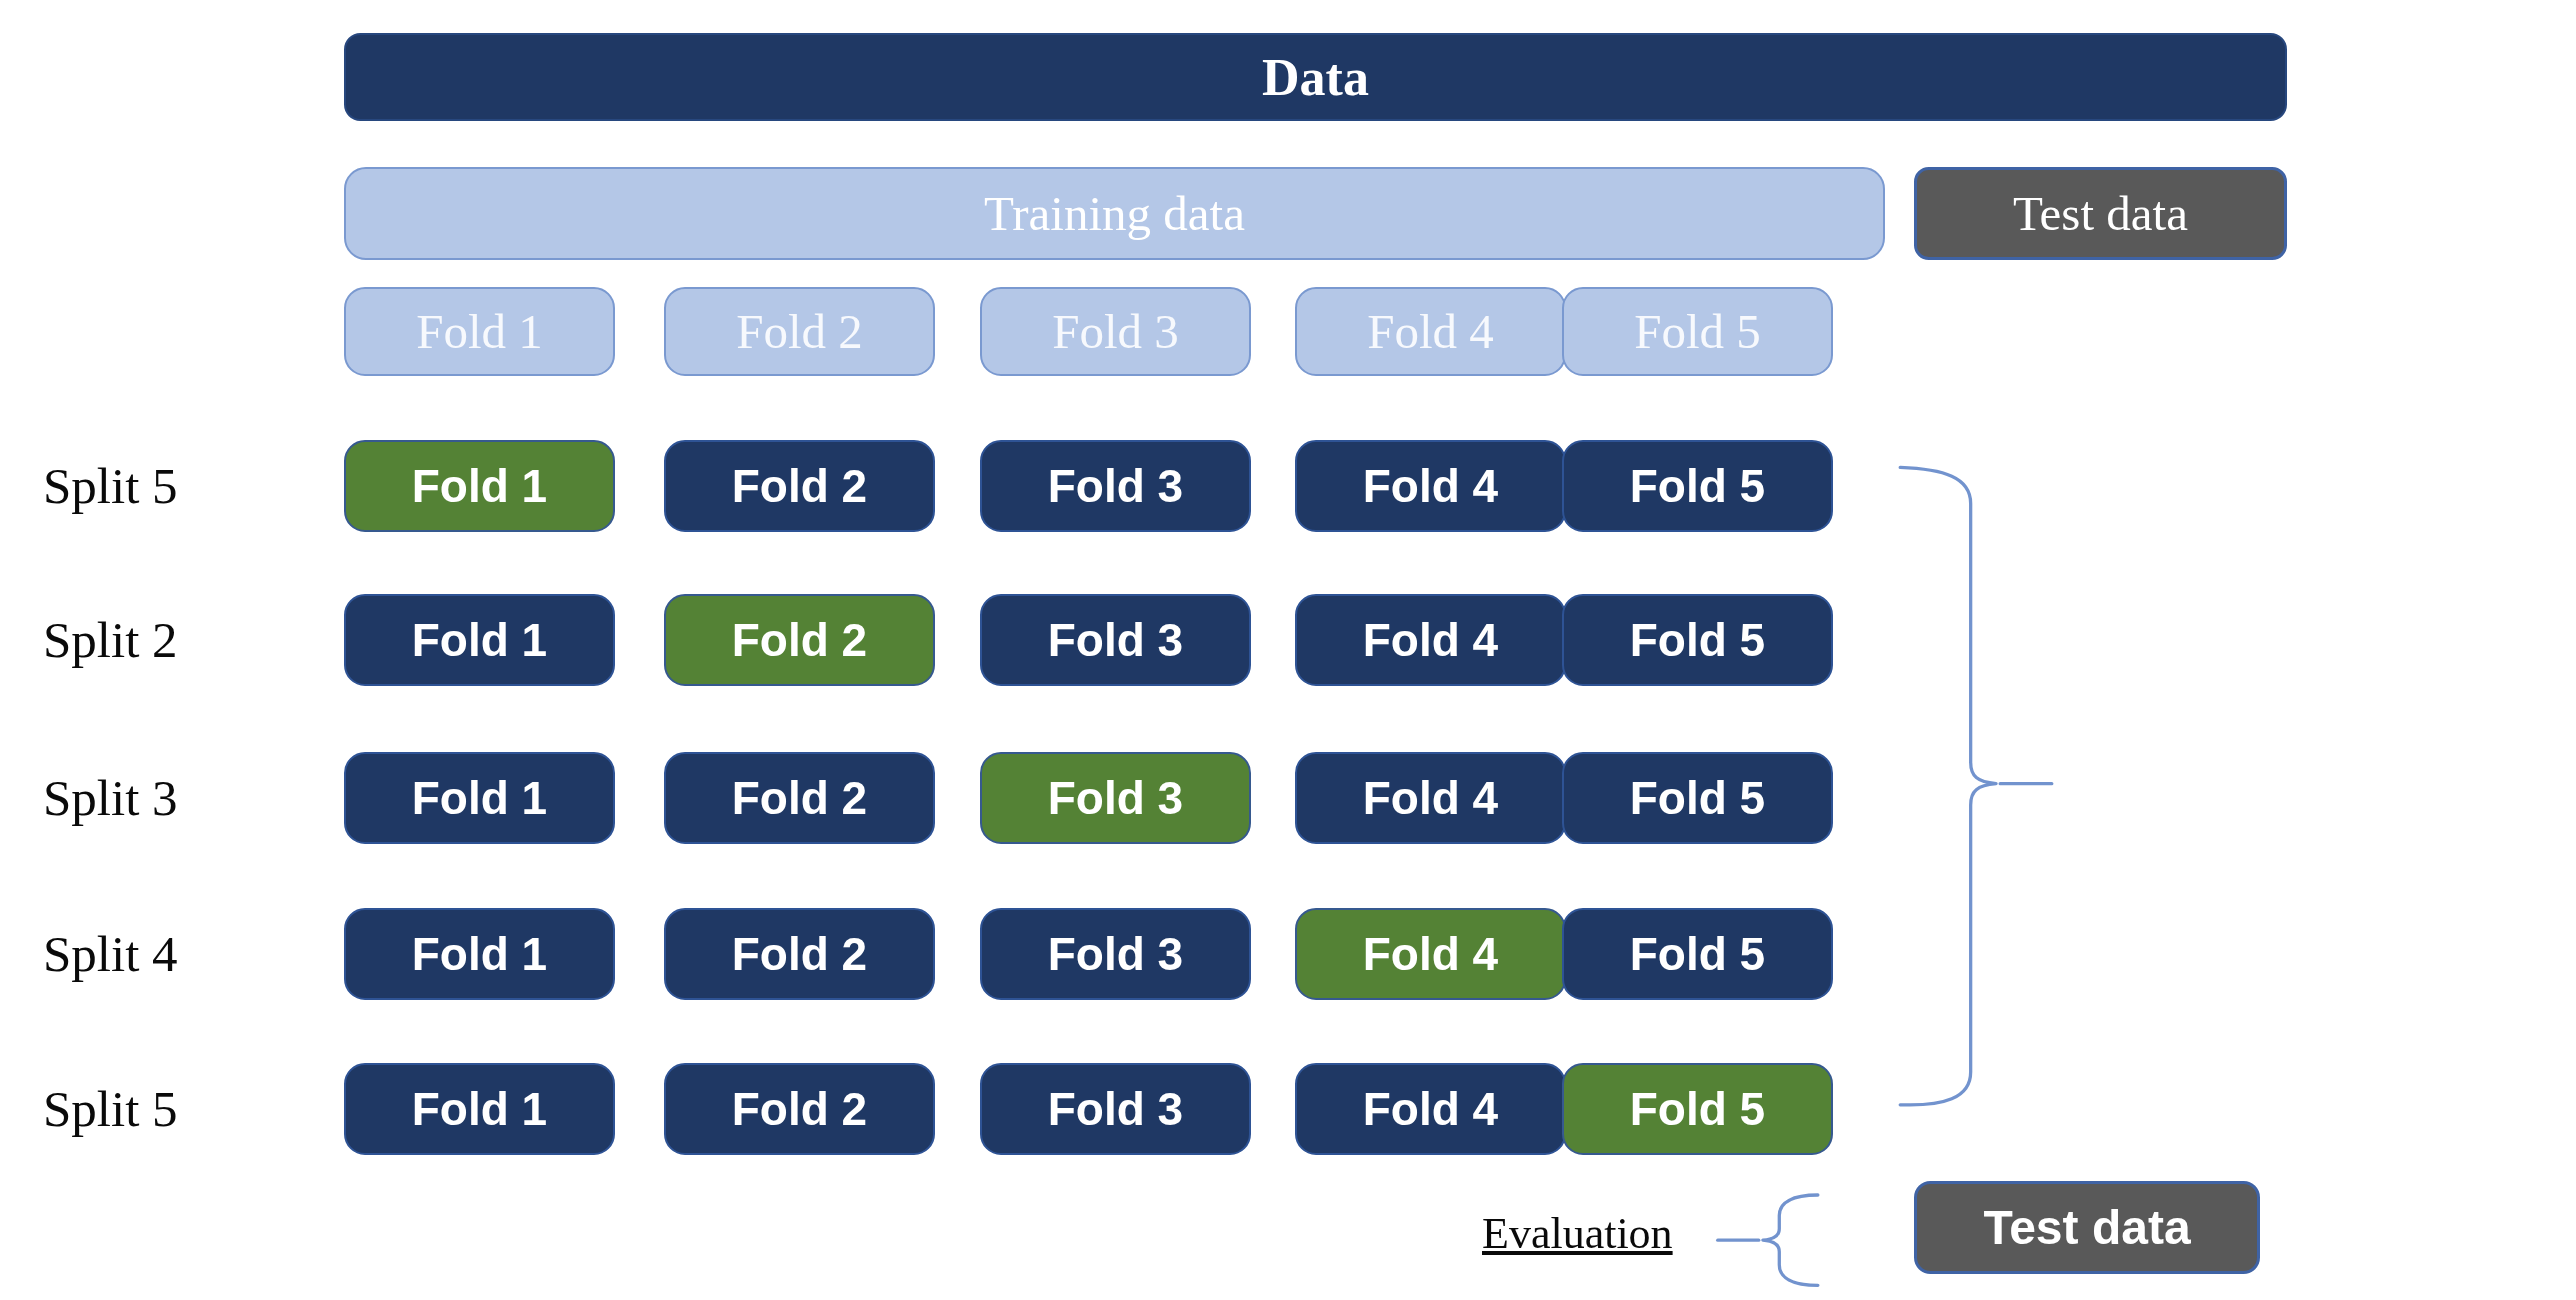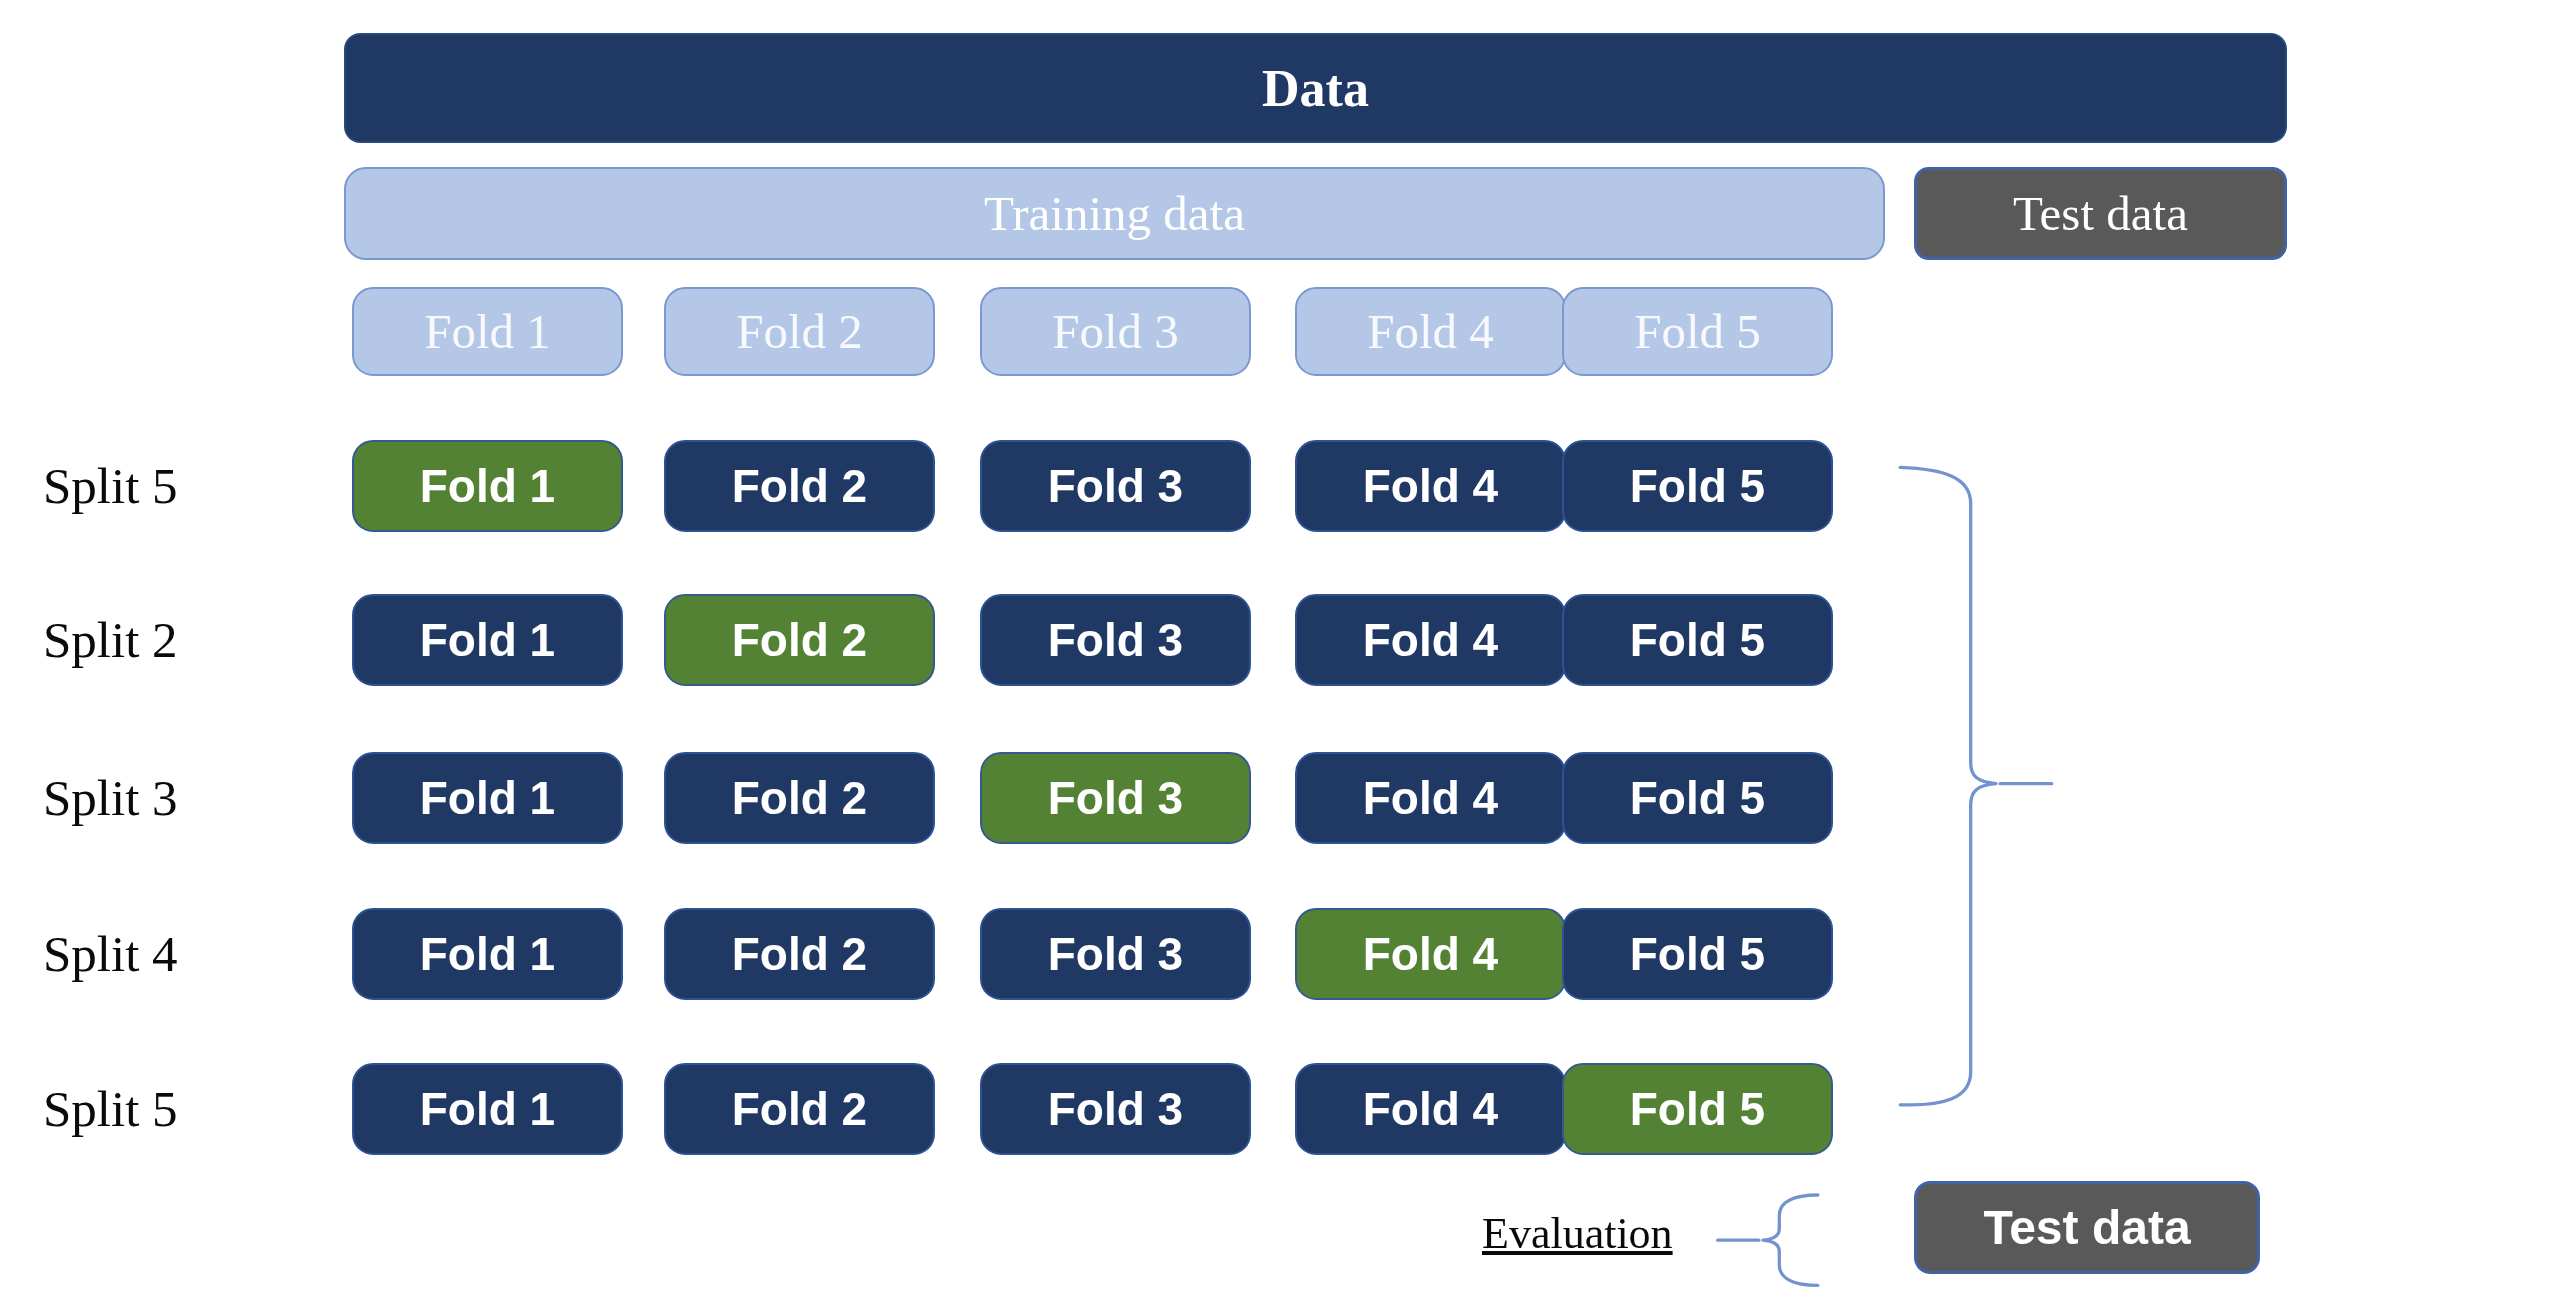--- a/index.html
+++ b/index.html
@@ -12,39 +12,39 @@
   }
   .box{
     position:absolute;
     box-sizing:border-box;
     display:flex;align-items:center;justify-content:center;
     color:#ffffff;
     text-align:center;
   }
   
   .data-bar{
-    left:344px;top:33px;width:1943px;height:110px;
+    left:344px;top:33px;width:1943px;height:88px;
     background:#1f3864;border:2.5px solid #27477e;border-radius:16.4px;
     font-size:52px;font-weight:bold;
   }
   .training-bar{
     left:344px;top:167px;width:1541px;height:93px;
     background:#b4c7e7;border:2.5px solid #7a99d0;border-radius:22px;
     font-size:49px;
   }
   .test-bar-top{
     left:1914px;top:167px;width:373px;height:93px;
     background:#595959;border:3.3px solid #3f63a5;border-radius:14.8px;
     font-size:49px;
   }
   
   .fold{
     width:271px;height:92px;border-radius:21px;
   }
-  .c0{left:352px}.c1{left:664px}.c2{left:980px}.c3{left:1295px}.c4{left:1562px}
+  .c0{left:344px}.c1{left:664px}.c2{left:980px}.c3{left:1295px}.c4{left:1562px}
   .header-row{top:287px;height:89px;}
   .r0{top:440px}.r1{top:594px}.r2{top:752px}.r3{top:908px}.r4{top:1063px}
   .light{
     background:#b4c7e7;border:2.5px solid #7a99d0;
     font-size:49px;color:#f7f9fd;
   }
   .navy{
     background:#1f3864;border:2.5px solid #2e5395;
     font-family:"Liberation Sans","DejaVu Sans",sans-serif;
     font-size:46px;font-weight:bold;

